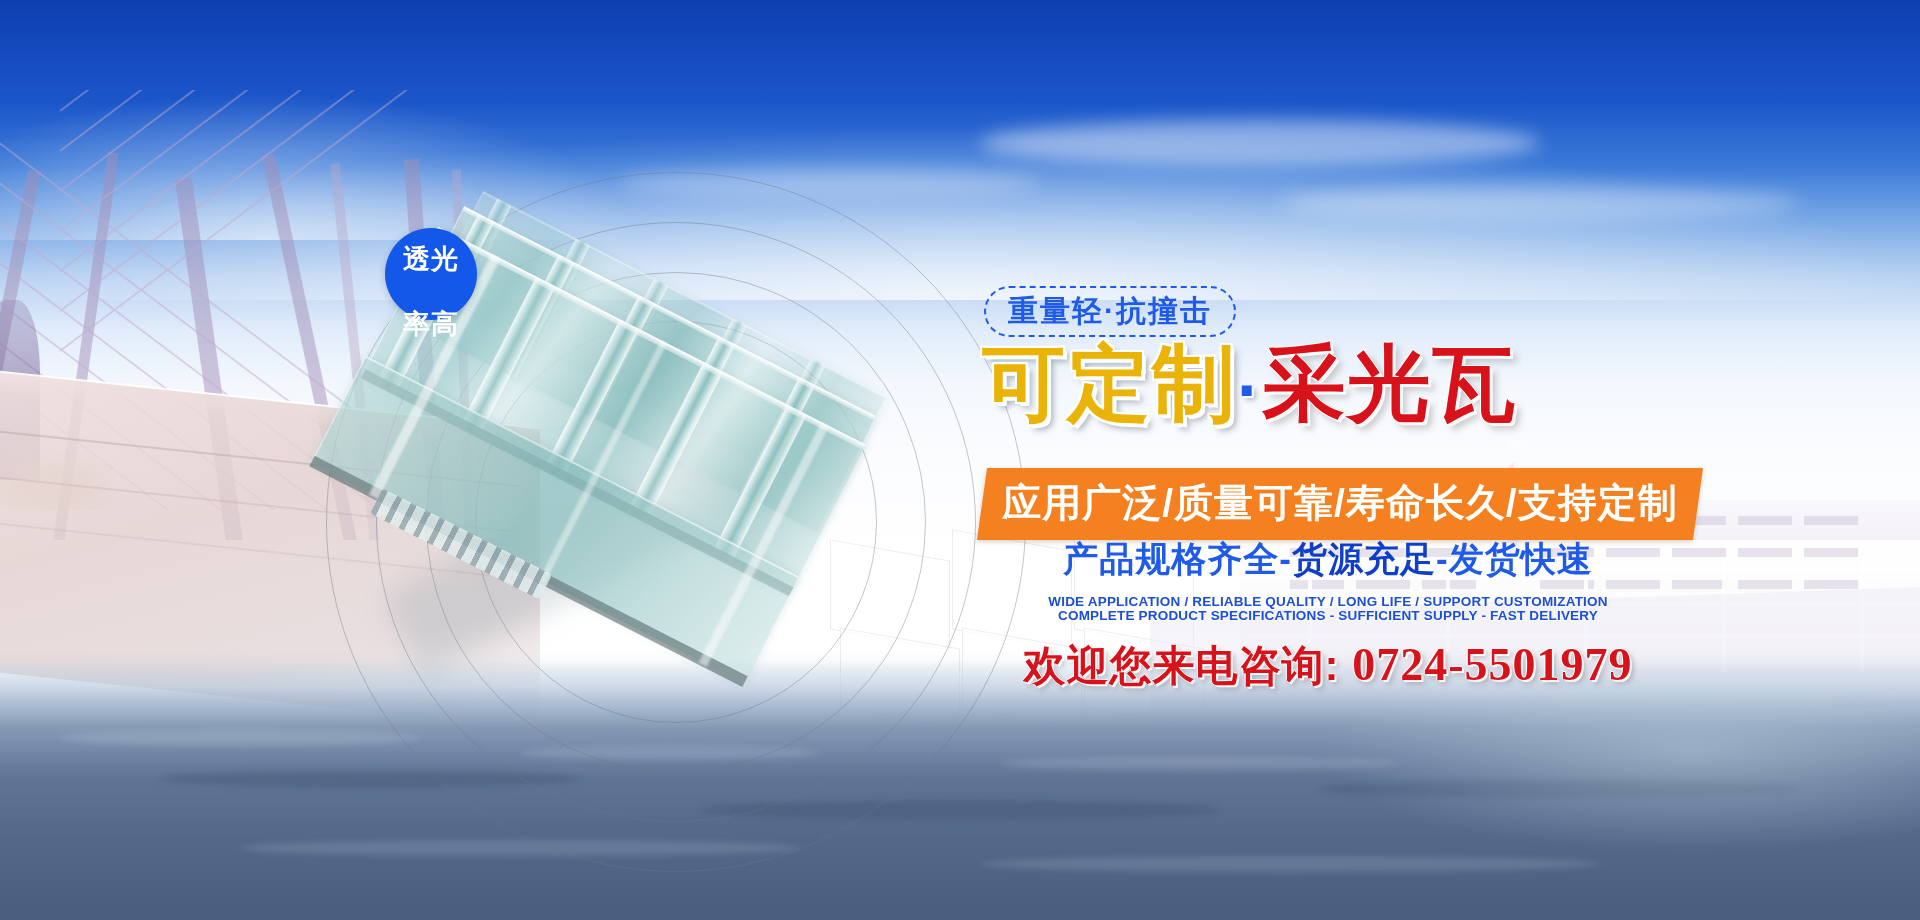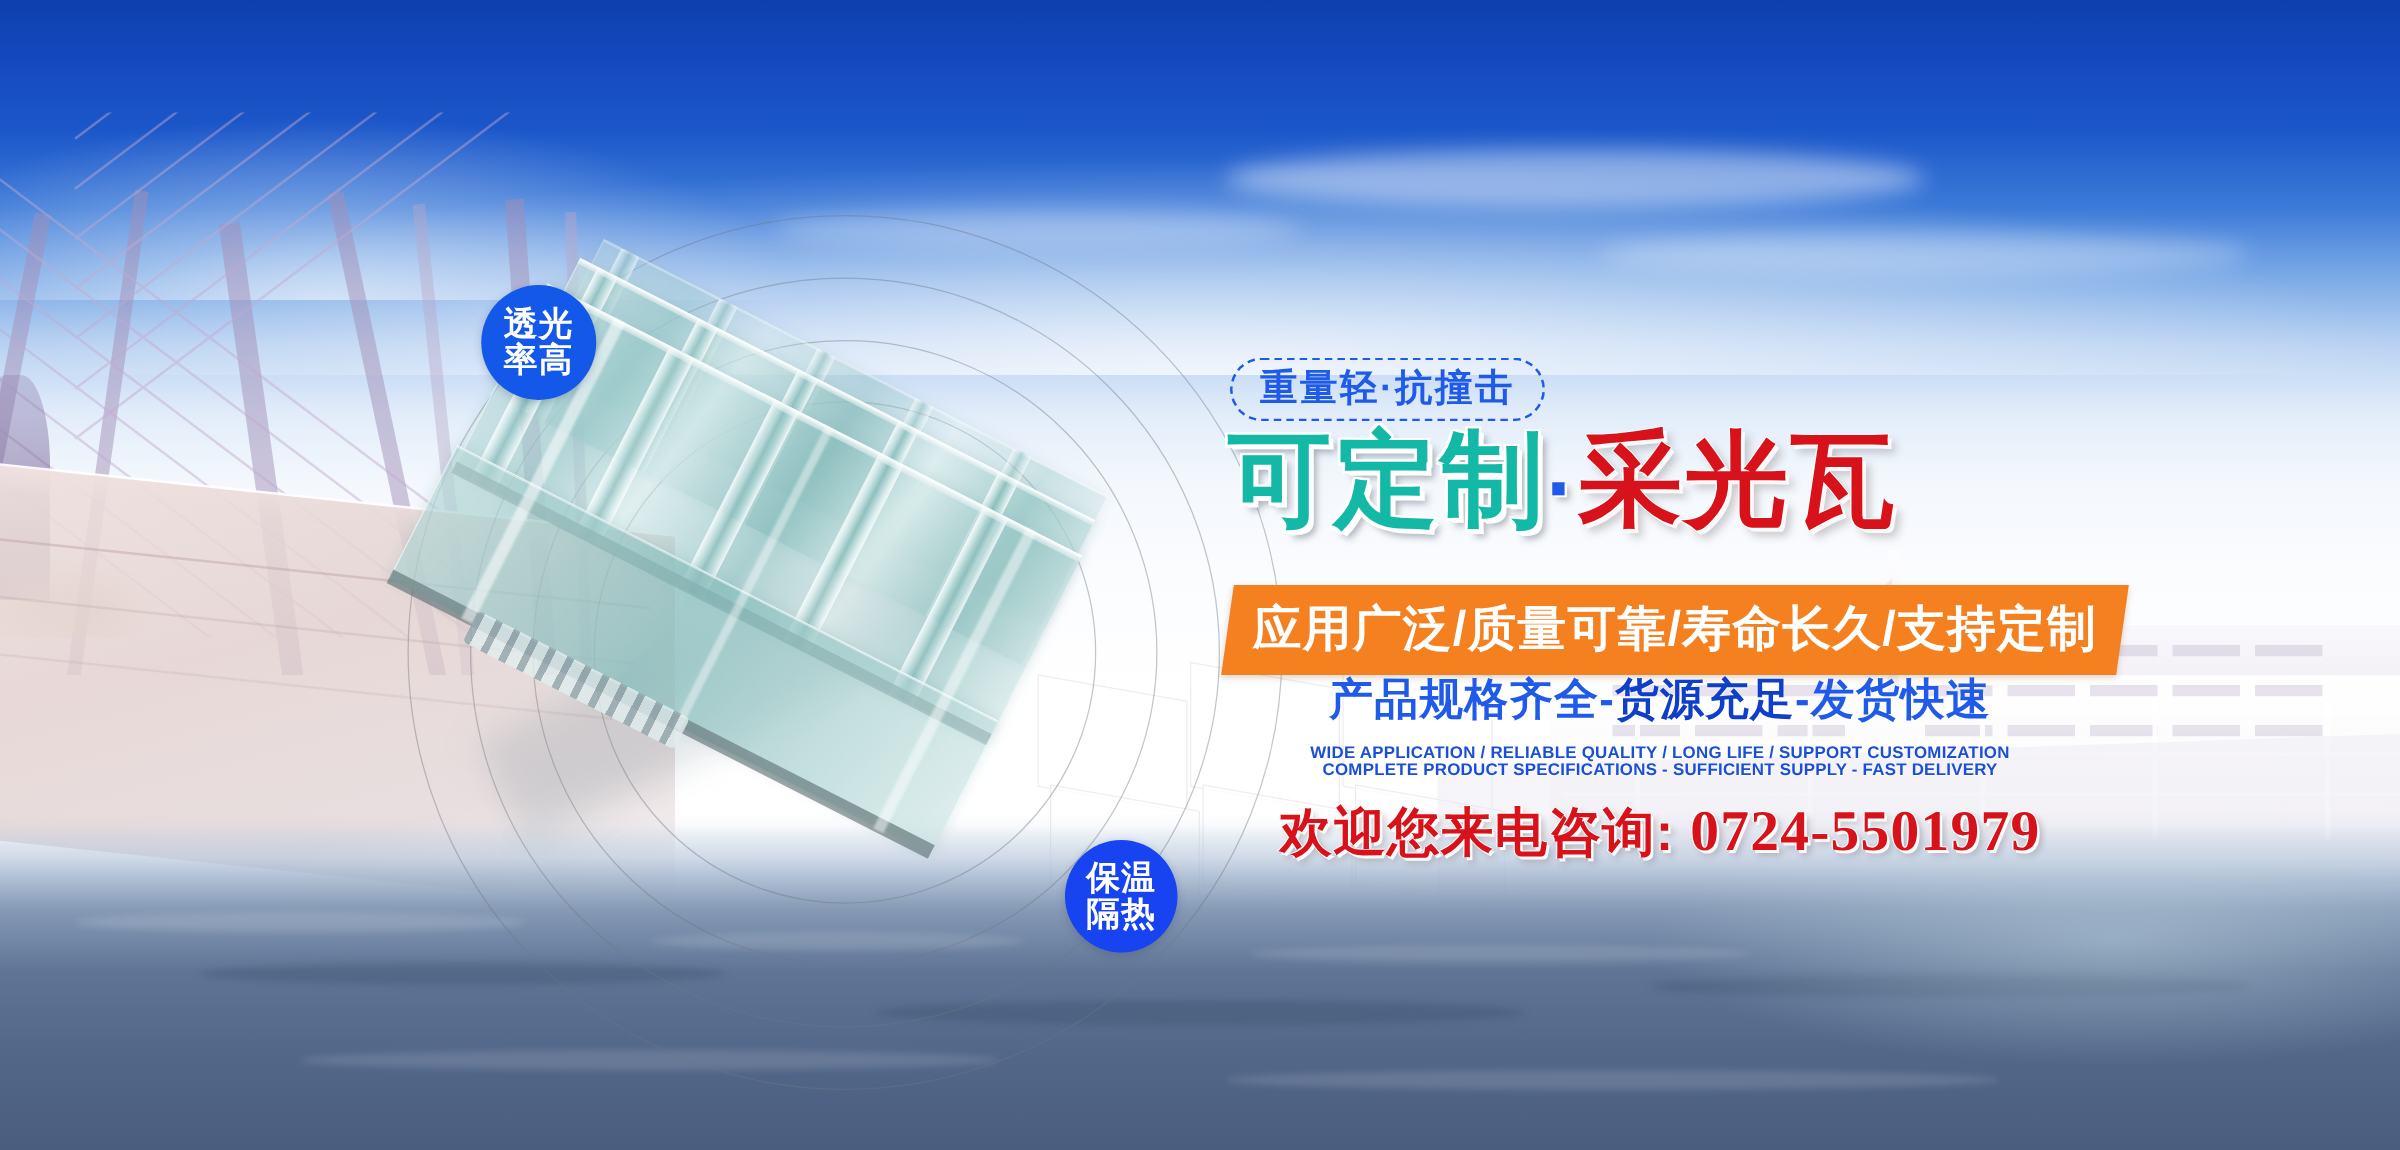--- a/index.html
+++ b/index.html
@@ -219,41 +219,41 @@
 
   
   .badge{
     position:absolute;border-radius:50%;
     display:flex;align-items:center;justify-content:center;
     color:#fff;text-align:center;
     font-weight:700;line-height:1.06;
     letter-spacing:1px;
     box-shadow:0 2px 7px rgba(40,60,90,.25);
   }
-  .badge span{display:block;white-space:nowrap;}
+  .badge span{display:block;white-space:nowrap;margin-top:36px;}
 
   
   .textblock{position:absolute;left:968px;top:286px;width:720px;height:460px;}
 
   .pill{
     position:absolute;left:16px;top:0;
     padding:5px 22px 7px 22px;
     border:2px dashed #1f5be8;
     border-radius:30px;
     color:#1f5be8;font-size:30px;font-weight:700;letter-spacing:2px;
     white-space:nowrap;
     line-height:1.18;
   }
 
   .headline{
     position:absolute;left:14px;top:56px;white-space:nowrap;
     font-size:83px;font-weight:700;letter-spacing:2px;line-height:1;
   }
   .hl-blue{
-    color:#14b8a6;
+    color:#eab308;
     text-shadow:
       2px 0 0 #fff,-2px 0 0 #fff,0 2px 0 #fff,0 -2px 0 #fff,
       2px 2px 0 #fff,-2px 2px 0 #fff,2px -2px 0 #fff,-2px -2px 0 #fff,
       3px 3px 0 #fff,4px 4px 0 #fff,
       6px 6px 6px rgba(80,90,105,.45);
   }
   .hl-dot{color:#1f5be8;font-size:70px;vertical-align:middle;
     text-shadow:2px 2px 0 #fff,4px 4px 5px rgba(80,90,105,.4);}
   .hl-red{
     color:#d8121a;
@@ -471,26 +471,20 @@
 
   <div class="badge" style="left:385px;top:228px;width:92px;height:92px;background:#1358e8;font-size:27px;">
     <div>
       <span>透光</span>
       <span>率高</span>
     </div>
   </div>
 
 
 
-  <div class="badge" style="left:852px;top:672px;width:90px;height:90px;background:#1743f0;font-size:27px;">
-    <div>
-      <span>保温</span>
-      <span>隔热</span>
-    </div>
-  </div>
 
   <div class="textblock">
 
     <div class="pill">重量轻·抗撞击</div>
 
     <div class="headline">
       <span class="hl-blue">可定制</span><span class="hl-dot">·</span><span class="hl-red">采光瓦</span>
     </div>
 
     <div class="orangebar">

